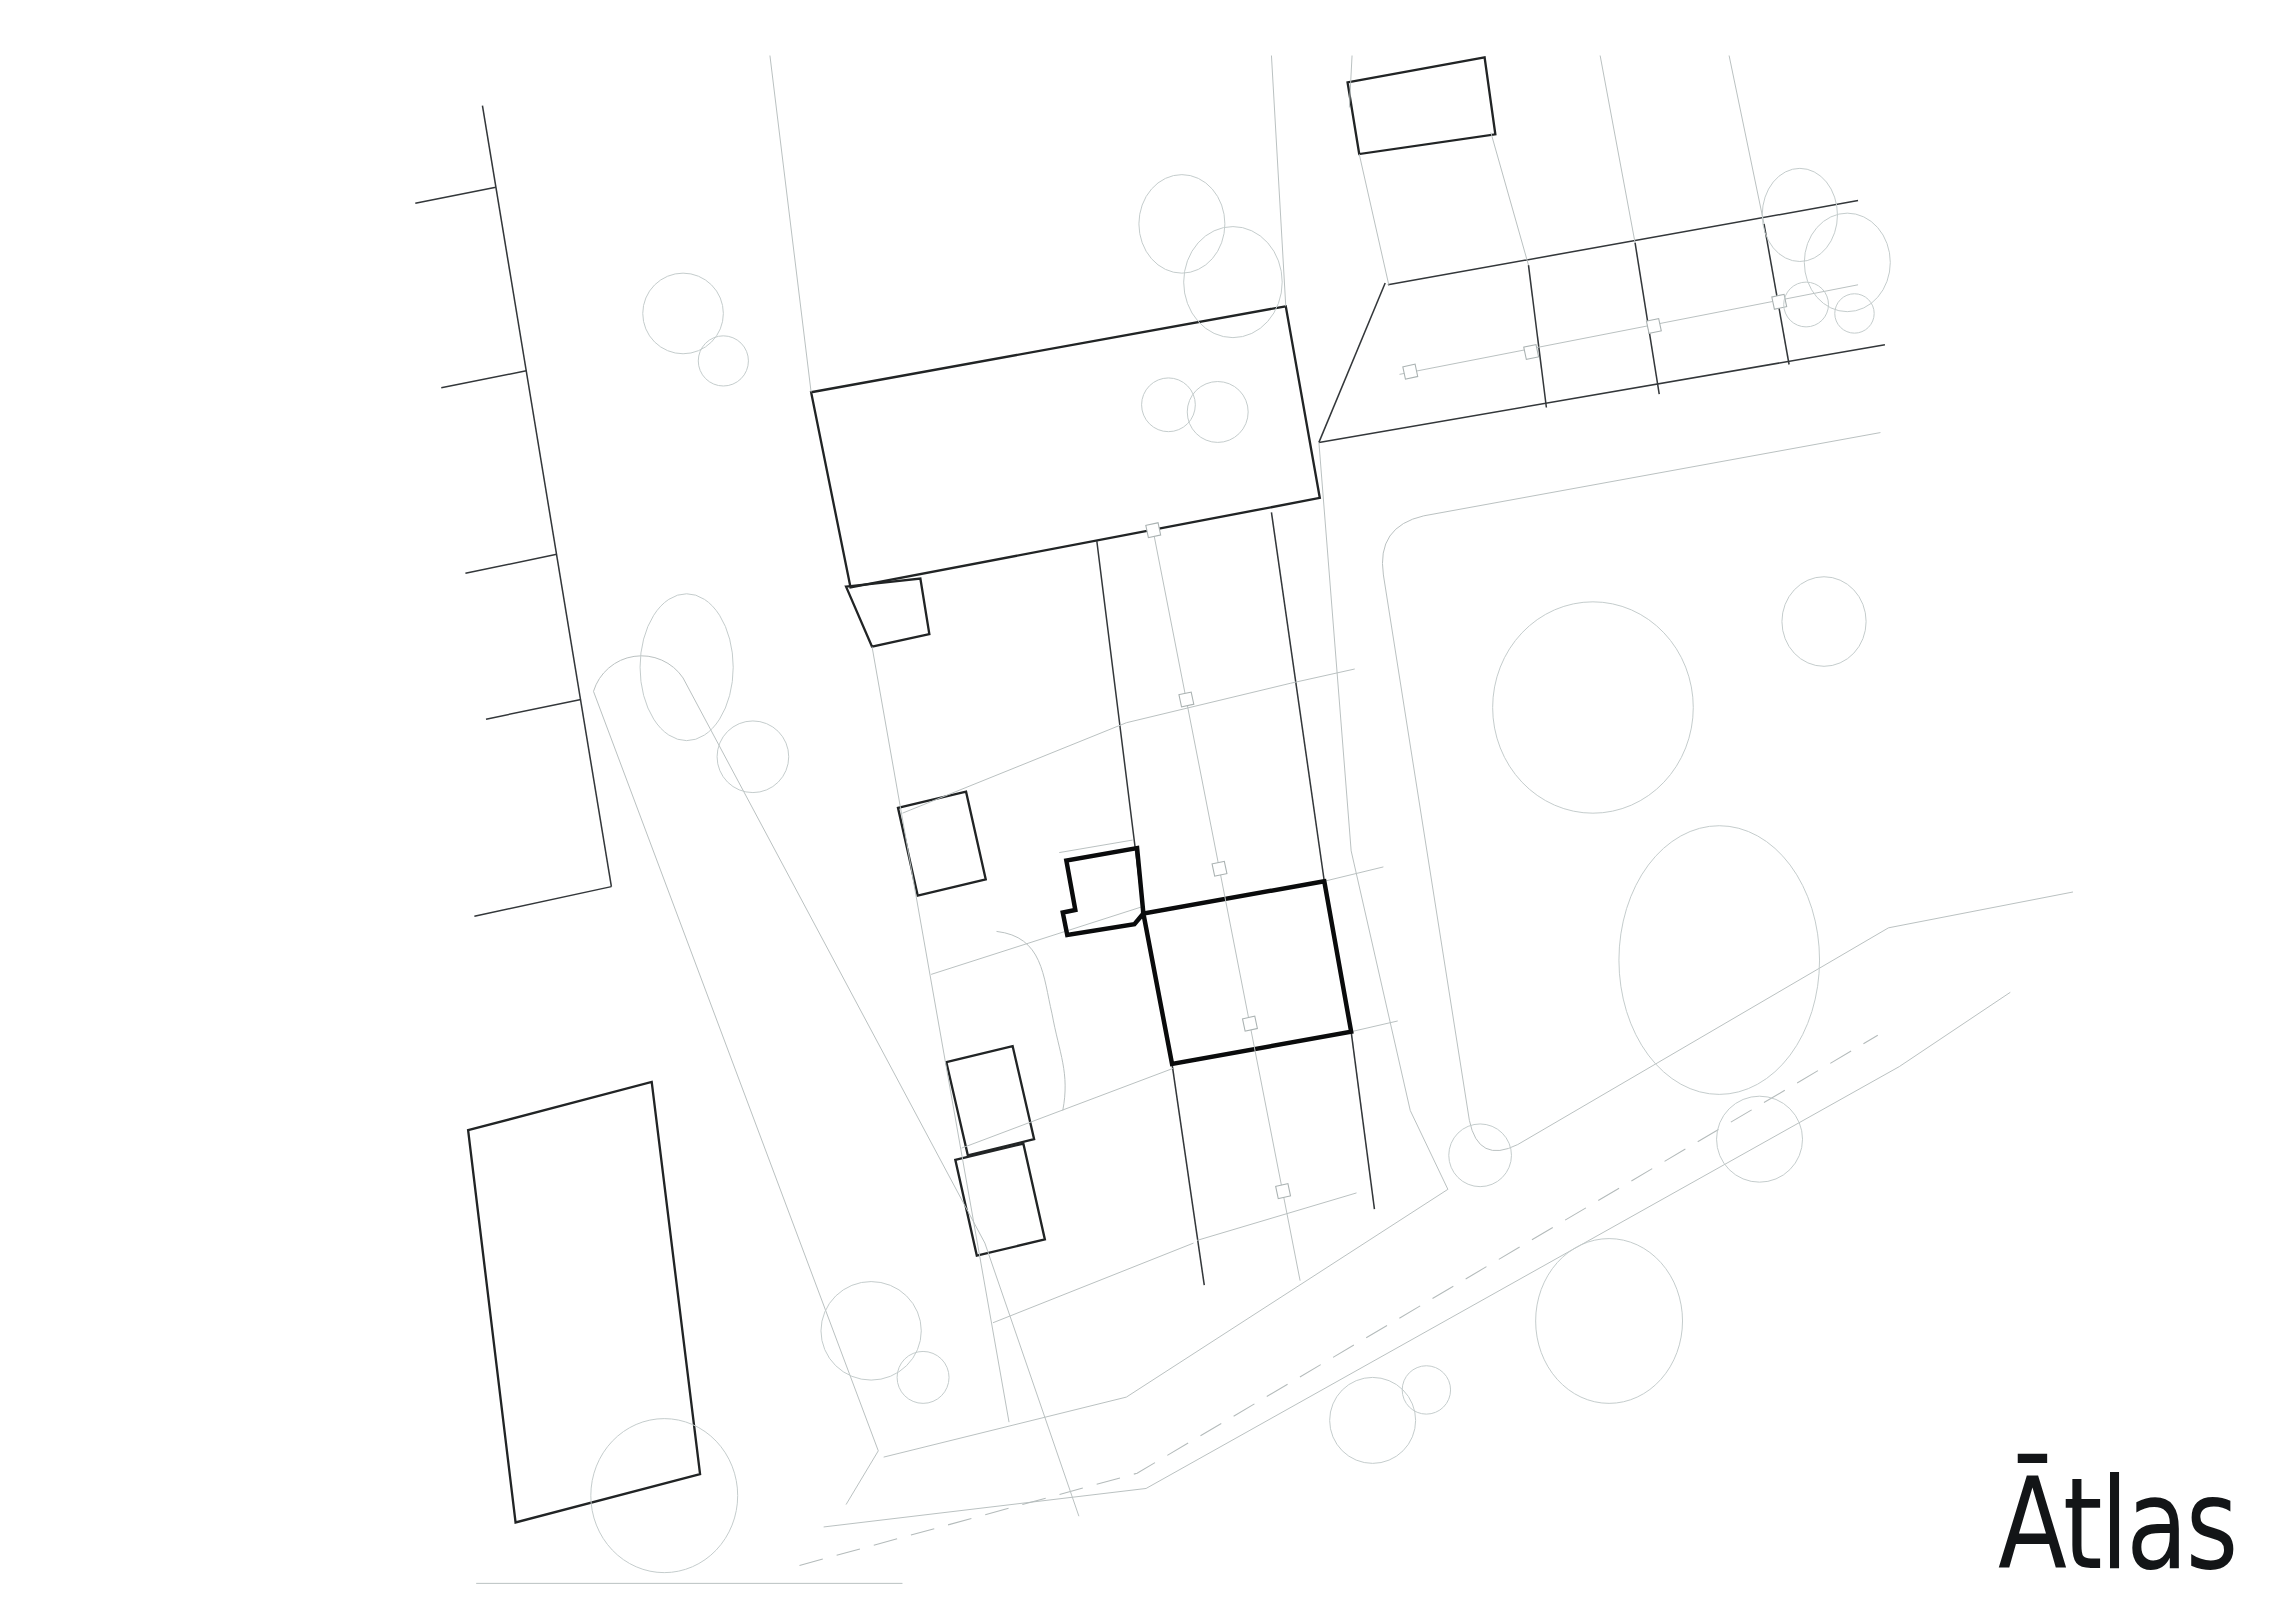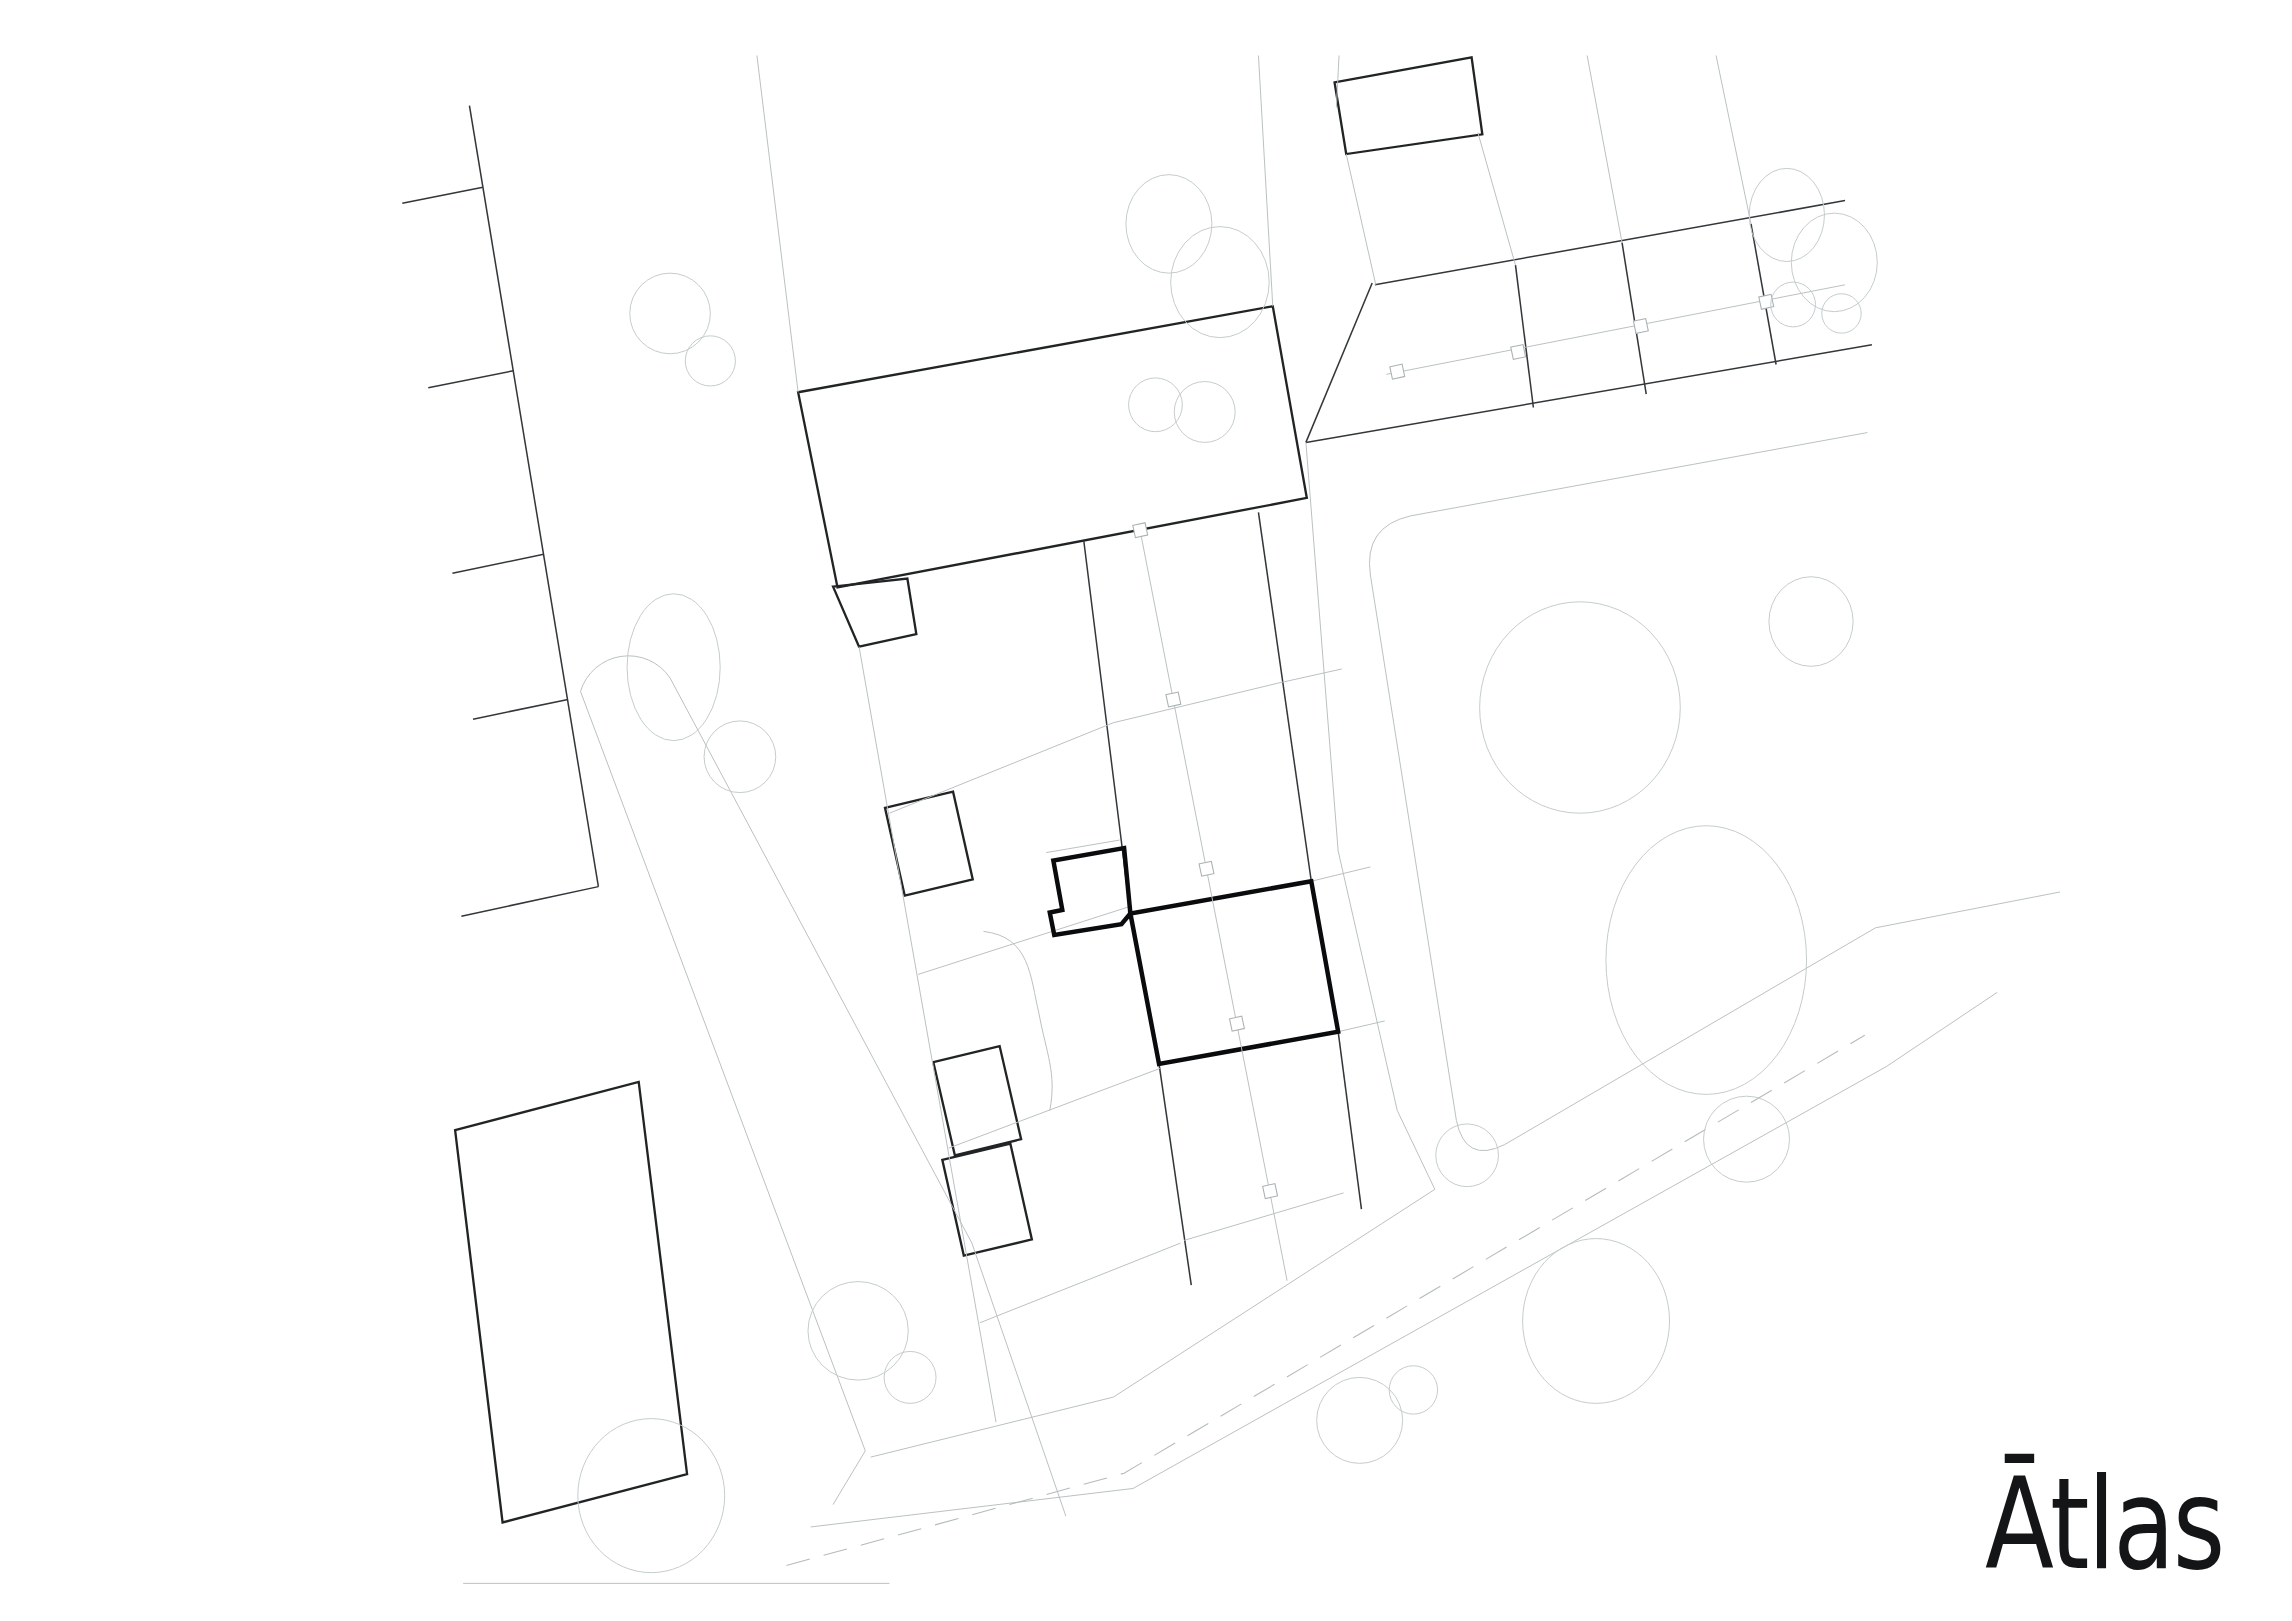--- a/index.html
+++ b/index.html
@@ -1,18 +1,18 @@
 <!DOCTYPE html>
 <html style="font-size:14.3px"><head>
 <meta charset="utf-8">
 <style>
   html,body{margin:0;padding:0;background:#ffffff;}
   body{width:2293px;height:1621px;position:relative;overflow:hidden;
        font-family:"DejaVu Sans","Liberation Sans",sans-serif;}
-  .stage{position:absolute;inset:0;background:#ffffff;}
+  .stage{position:absolute;inset:0;background:#ffffff;margin-left:13px;}
   svg.plan{position:absolute;left:0;top:0;width:2293px;height:1621px;display:block;}
   .plan .sh{fill:none;stroke-linecap:butt;stroke-linejoin:miter;}
   .plan .bold {stroke:#0a0b0c;stroke-width:5px;}
   .plan .dark {stroke:#212425;stroke-width:2.6px;}
   .plan .mid  {stroke:#33373a;stroke-width:1.7px;}
   .plan .light{stroke:#b9c0c0;stroke-width:1.1px;}
   .plan .tree {stroke:#c3cbcb;stroke-width:1.1px;}
   .plan .dash {stroke:#b4bbbb;stroke-width:1.2px;stroke-dasharray:27 16;}
   .plan .marker{fill:#ffffff;stroke:#aab2b2;stroke-width:1.2px;}
   .logo{position:absolute;left:1985px;top:1462px;color:#131517;

